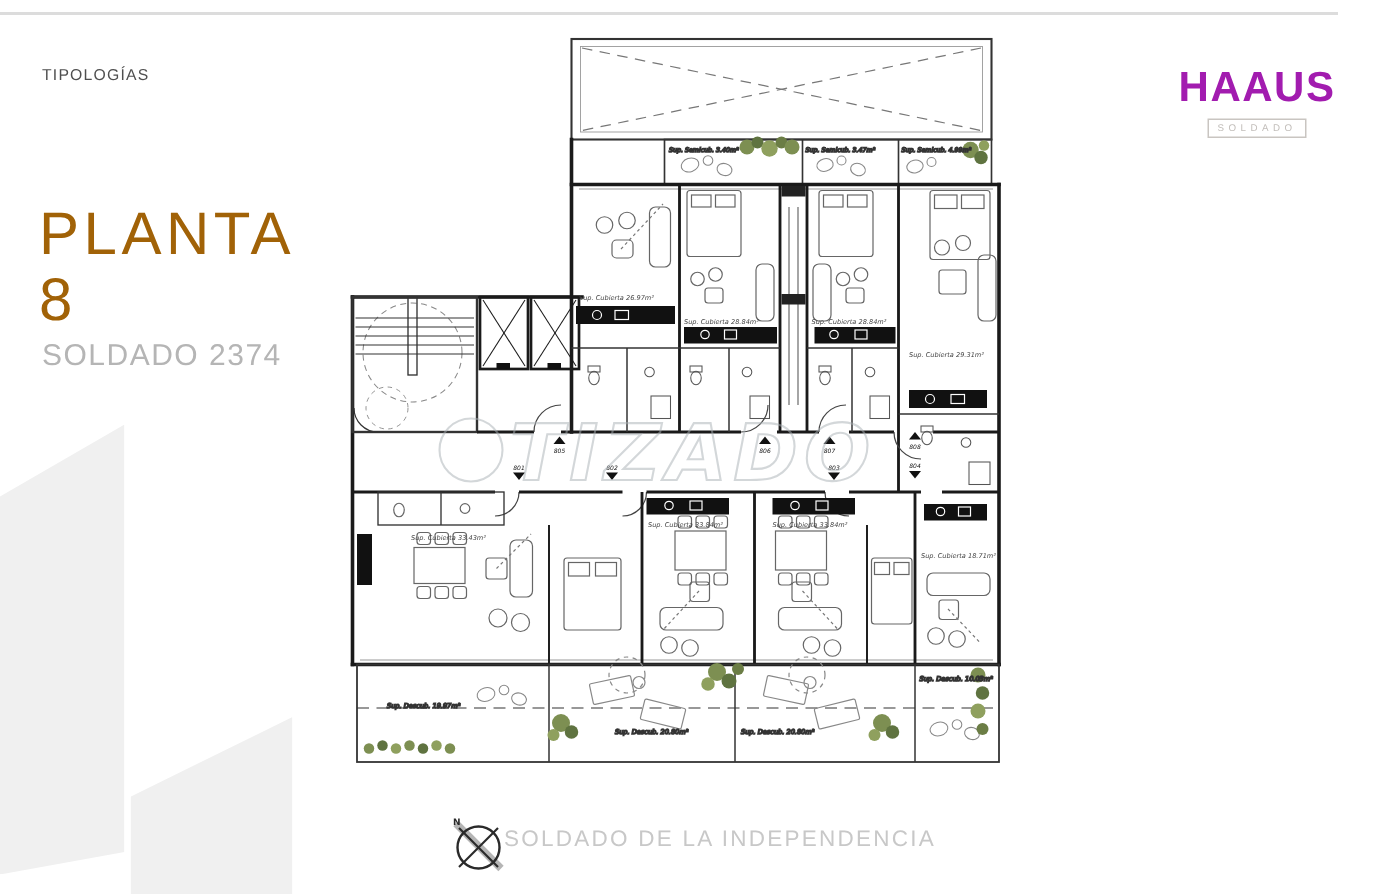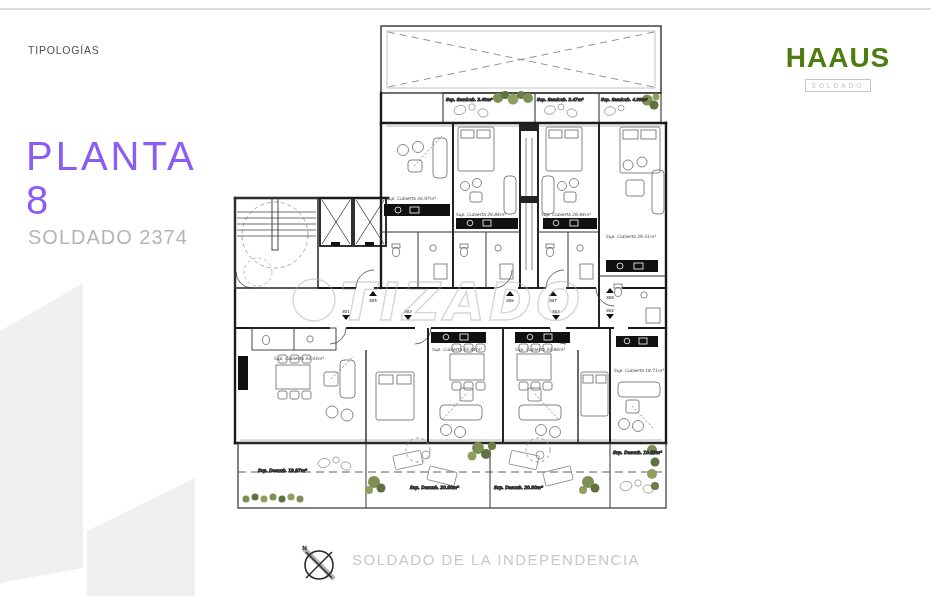--- a/index.html
+++ b/index.html
@@ -1,29 +1,29 @@
 <!DOCTYPE html>
 <html><head>
 <meta charset="utf-8">
 <style>
   html,body{margin:0;padding:0;}
   body{font-family:"Liberation Sans",sans-serif;background:#ffffff;}
-  .page{position:relative;width:892px;height:596px;background:#fff;overflow:hidden;padding-left:40px;}
+  .page{position:relative;width:892px;height:596px;background:#fff;overflow:hidden;}
   .top-rule{position:absolute;left:0;top:8px;width:931px;height:2px;background:#dcdcdc;}
   .eyebrow{position:absolute;left:28px;top:44px;font-size:10.5px;letter-spacing:.8px;color:#4f4f4f;}
-  .title{position:absolute;left:26px;top:134px;color:#8b5cf6;font-size:40px;letter-spacing:3px;line-height:44px;font-weight:400;}
+  .title{position:absolute;left:26px;top:134px;color:#a16207;font-size:40px;letter-spacing:3px;line-height:44px;font-weight:400;}
   .subtitle{position:absolute;left:28px;top:226px;color:#b5b5b5;font-size:20px;letter-spacing:1px;}
   .brand{position:absolute;left:783px;top:42px;width:110px;text-align:center;}
-  .brand-logo{font-size:28px;font-weight:bold;letter-spacing:1px;color:#4d7c0f;text-align:center;}
+  .brand-logo{font-size:28px;font-weight:bold;letter-spacing:1px;color:#a21caf;text-align:center;}
   .brand-badge{display:inline-block;margin-top:2px;border:1px solid #c9c5c1;color:#c2beba;font-size:6.5px;letter-spacing:3px;padding:2px 6px;}
   .chevron{position:absolute;background:#f0f0f0;}
   .chev1{left:0;top:283px;width:83px;height:300px;clip-path:polygon(0 16%,100% 0,100% 95%,0 100%);}
   .chev2{left:87px;top:478px;width:108px;height:118px;clip-path:polygon(0 45%,100% 0,100% 100%,0 100%);}
   .plan-wrap{position:absolute;left:228px;top:20px;width:444px;height:494px;font-style:italic;}
-  .footer-street{position:absolute;left:352px;top:551px;font-size:15px;letter-spacing:1.5px;color:#c8c8c8;}
+  .footer-street{position:absolute;left:336px;top:551px;font-size:15px;letter-spacing:1.5px;color:#c8c8c8;}
   .compass{position:absolute;left:296px;top:541px;width:46px;height:46px;}
   svg text{font-family:"DejaVu Sans",sans-serif;}
 </style>
 </head>
 <body>
 
 <div class="page">
   <div class="top-rule"></div>
   <div class="eyebrow">TIPOLOGÍAS</div>
   <div class="title">

